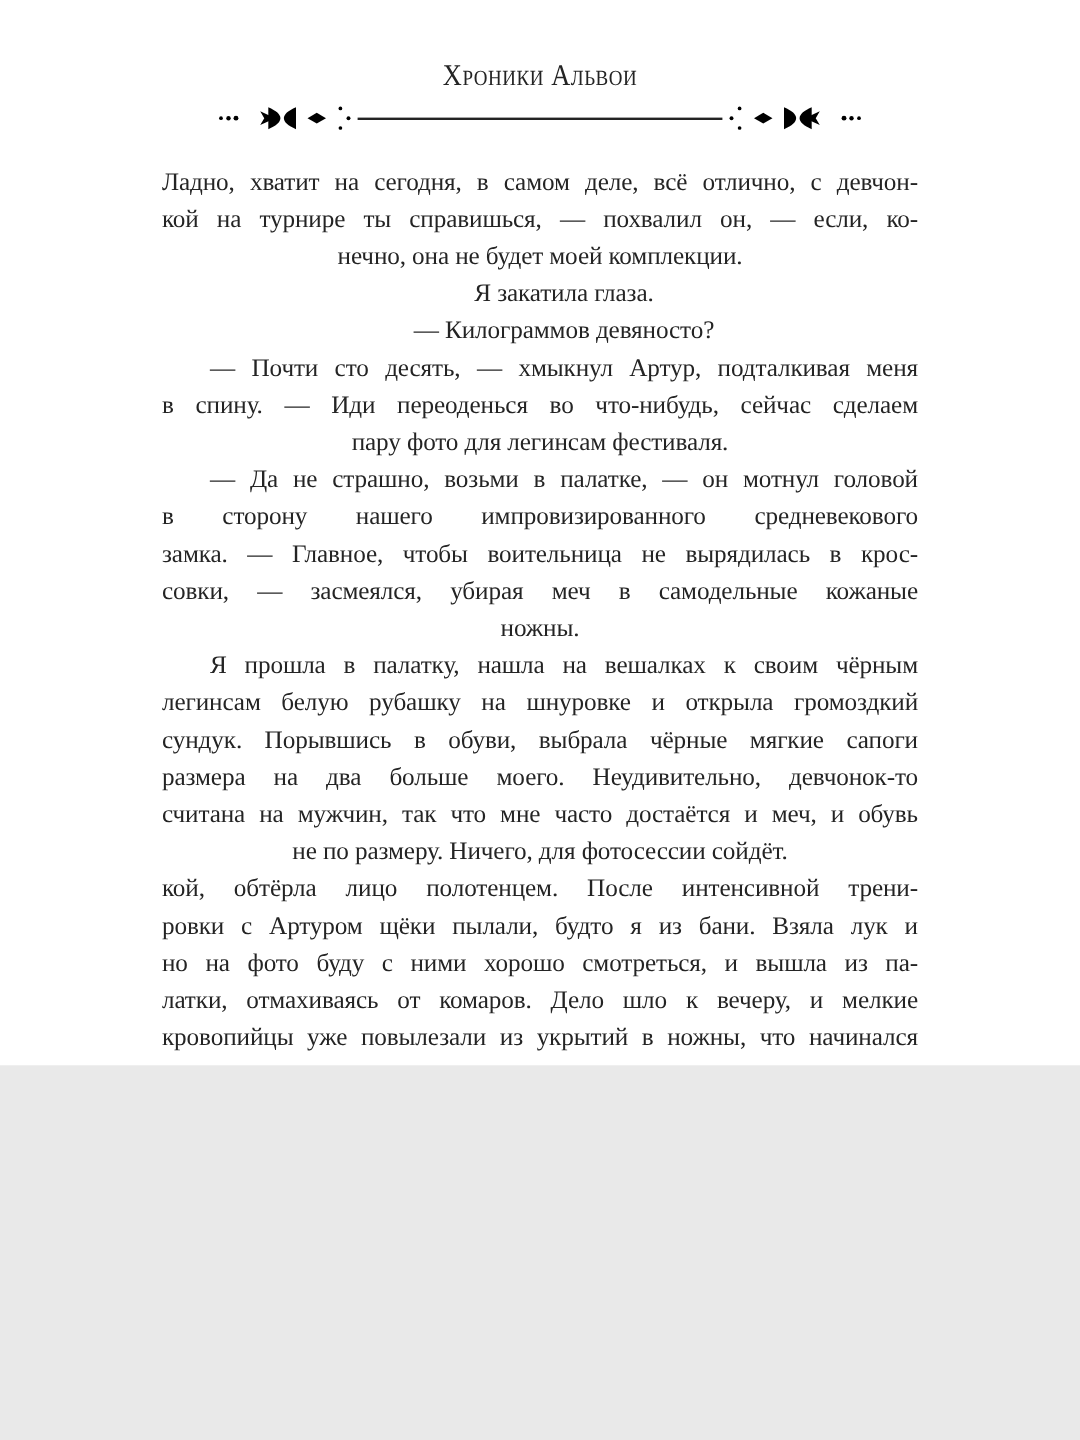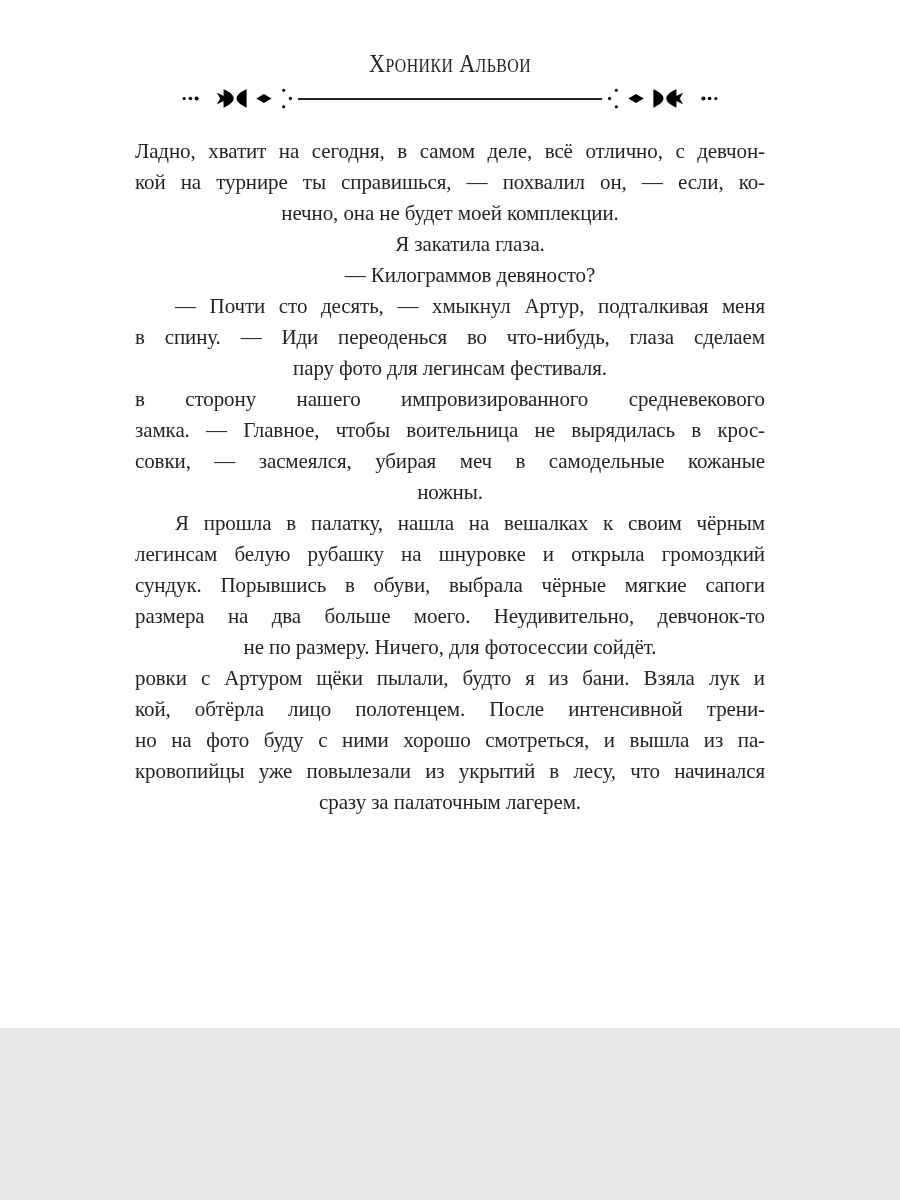--- a/index.html
+++ b/index.html
@@ -1,21 +1,21 @@
 <!DOCTYPE html>
 <html lang="ru"><head>
 <meta charset="utf-8">
 <style>
   html, body { margin: 0; padding: 0; background: #e9e9e9; }
   * { box-sizing: border-box; }
 
   .page {
     position: relative;
     width: 900px;
-    height: 1028px;
+    height: 888px;
     margin: 0 auto;
     background: #ffffff;
     color: #242424;
     font-family: "Liberation Serif", "DejaVu Serif", serif;
     overflow: hidden;
   }
 
   
   .chapter-header {
     padding-top: 50px;
@@ -135,41 +135,44 @@
         <div class="tline">нечно, она не будет моей комплекции.</div>
       </div>
       <div class="para">
         <div class="tline ind">Я закатила глаза.</div>
       </div>
       <div class="para">
         <div class="tline ind">— Килограммов девяносто?</div>
       </div>
       <div class="para">
         <div class="tline jst ind">— Почти сто десять, — хмыкнул Артур, подталкивая меня</div>
-        <div class="tline jst">в спину. — Иди переоденься во что-нибудь, глаза сделаем</div>
+        <div class="tline jst">в спину. — Иди переоденься во что-нибудь, сейчас сделаем</div>
         <div class="tline">пару фото для легинсам фестиваля.</div>
       </div>
       <div class="para">
+        <div class="tline jst ind">— Да не страшно, возьми в палатке, — он мотнул головой</div>
         <div class="tline jst">в сторону нашего импровизированного средневекового</div>
         <div class="tline jst">замка. — Главное, чтобы воительница не вырядилась в крос-</div>
         <div class="tline jst">совки, — засмеялся, убирая меч в самодельные кожаные</div>
         <div class="tline">ножны.</div>
       </div>
       <div class="para">
         <div class="tline jst ind">Я прошла в палатку, нашла на вешалках к своим чёрным</div>
         <div class="tline jst">легинсам белую рубашку на шнуровке и открыла громоздкий</div>
         <div class="tline jst">сундук. Порывшись в обуви, выбрала чёрные мягкие сапоги</div>
         <div class="tline jst">размера на два больше моего. Неудивительно, девчонок-то</div>
+        <div class="tline jst">считана на мужчин, так что мне часто достаётся и меч, и обувь</div>
         <div class="tline">не по размеру. Ничего, для фотосессии сойдёт.</div>
       </div>
       <div class="para">
+        <div class="tline jst">кой, обтёрла лицо полотенцем. После интенсивной трени-</div>
         <div class="tline jst">ровки с Артуром щёки пылали, будто я из бани. Взяла лук и</div>
-        <div class="tline jst">кой, обтёрла лицо полотенцем. После интенсивной трени-</div>
         <div class="tline jst">но на фото буду с ними хорошо смотреться, и вышла из па-</div>
-        <div class="tline jst">кровопийцы уже повылезали из укрытий в лесу, что начинался</div>
+        <div class="tline jst">латки, отмахиваясь от комаров. Дело шло к вечеру, и мелкие</div>
+        <div class="tline jst">кровопийцы уже повылезали из укрытий в ножны, что начинался</div>
         <div class="tline">сразу за палаточным лагерем.</div>
       </div>
     </div>
 
   <div class="page-footer">
     <svg class="orn mirror" viewBox="0 0 120 26" width="104" height="22">
       <use href="#orn-shape"></use>
     </svg>
     <div class="page-number">7</div>
   </div>

